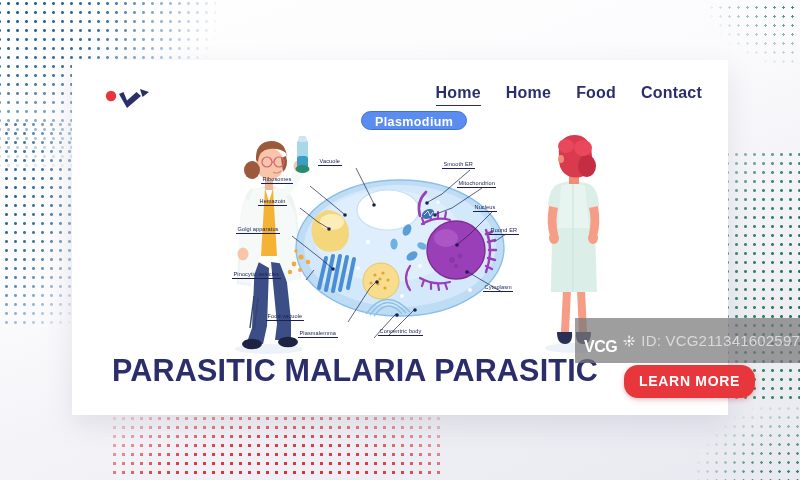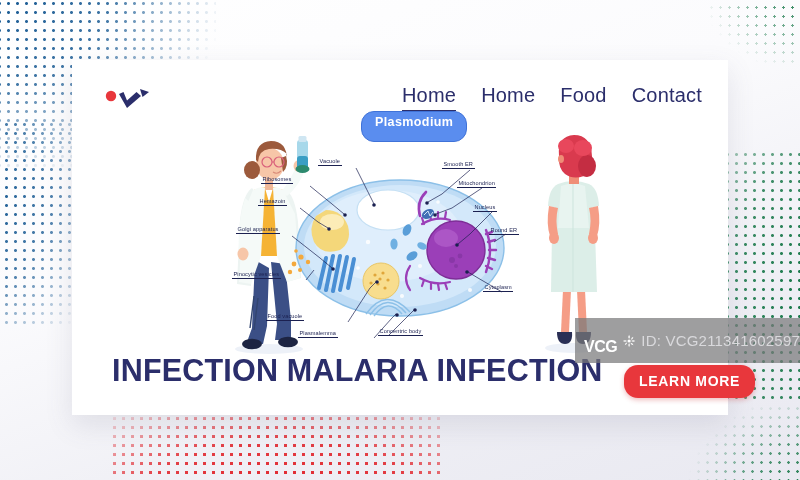--- a/index.html
+++ b/index.html
@@ -72,30 +72,30 @@
 
   
   #logo { position:absolute; left:30px; top:22px; width:52px; height:34px; }
 
   
   #nav {
     position:absolute; right:26px; top:24px;
     display:flex; align-items:baseline; gap:25px;
   }
   .nav-link {
-    font-size:20px; color:#2b2e6b; letter-spacing:.2px;
-    white-space:nowrap; cursor:pointer;
+    font-size:16px; color:#2b2e6b; letter-spacing:.2px;
+    white-space:nowrap; cursor:pointer;font-weight:bold;
   }
   .nav-link.active { padding-bottom:3px; border-bottom:1.6px solid #2b2e6b; }
 
   
   #pill {
     position:absolute; left:289px; top:51px;
     background:#5a8def; border:1.4px solid #3f72d8; border-radius:13px;
-    padding:3px 13px 12px;
+    padding:3px 13px 0;
     font-size:12.5px; font-weight:bold; color:#ffffff; letter-spacing:.4px;
     white-space:nowrap;
   }
 
   
   #diagram { position:absolute; left:198px; top:78px; width:260px; height:220px; }
 
   
   .lbl {
     position:absolute;
@@ -396,21 +396,21 @@
 
       <path d="M32 24 Q30 4 47 3 Q64 3 65 24 Q66 38 57 44 Q46 48 38 42 Q31 36 32 24 Z" fill="#d93a4e"></path>
       <ellipse cx="60" cy="34" rx="9" ry="11" fill="#c42d42"></ellipse>
       <ellipse cx="56" cy="16" rx="9" ry="8" fill="#e8475c"></ellipse>
       <ellipse cx="39" cy="14" rx="8" ry="7" fill="#e8475c"></ellipse>
 
       <ellipse cx="34" cy="27" rx="3" ry="4" fill="#ef8e77"></ellipse>
     </svg>
   </div>
 
-  <h1 id="headline">INFECTION MALARIA INFECTION</h1>
+  <h1 id="headline">PARASITIC MALARIA PARASITIC</h1>
 
   <button id="cta">LEARN MORE</button>
 </div>
 
 <div id="wm">
   <span id="wm-logo">VCG</span>
   <svg width="30" height="30" viewBox="0 0 30 30">
     <g fill="#ffffff">
       <circle cx="15" cy="15" r="3.4"></circle>
       <path d="M15 2 Q18.4 6.4 15 10.6 Q11.6 6.4 15 2 Z"></path>

